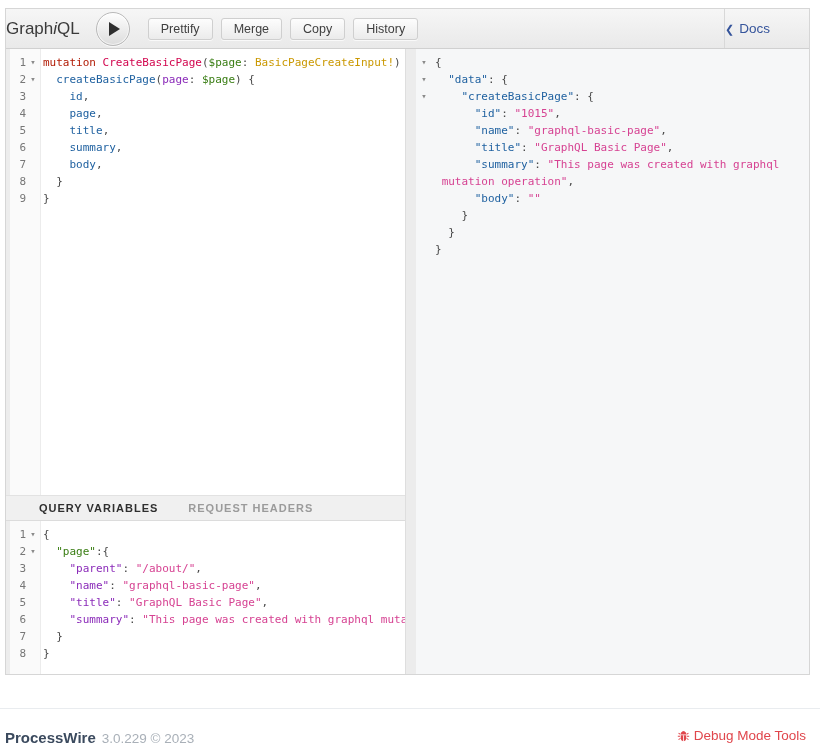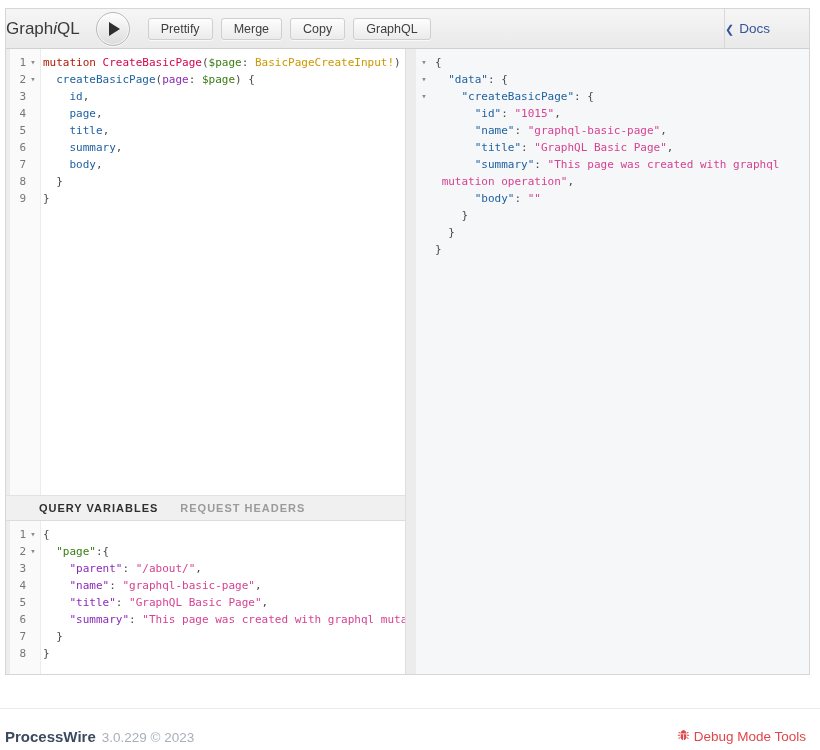--- a/index.html
+++ b/index.html
@@ -70,53 +70,53 @@
   .tk-typ{color:var(--typ);}
   .tk-prop{color:var(--prop);}
   .tk-attr{color:var(--attr);}
   .tk-str{color:var(--str);}
   .tk-pun{color:var(--pun);}
   .tk-pln{color:#222;}
   
   .var-bar{
     height:26px;flex:none;background:#f0f0f0;
     border-top:1px solid #e2e2e2;border-bottom:1px solid #dcdcdc;
-    display:flex;align-items:center;padding-left:33px;gap:22px;box-sizing:border-box;
+    display:flex;align-items:center;padding-left:33px;gap:30px;box-sizing:border-box;
   }
   .var-tab{font-size:11px;font-weight:bold;letter-spacing:1px;cursor:pointer;white-space:nowrap;}
   .var-tab.active{color:#2f2f2f;}
   .var-tab.inactive{color:#9b9b9b;}
   
   .footer-divider{position:absolute;left:0;top:708px;width:820px;border-top:1px solid #e9ecef;}
   .footer{
     position:absolute;left:0;top:724px;width:820px;box-sizing:border-box;
     display:flex;align-items:baseline;padding:4px 14px 0 5px;
   }
   .brand{font-size:15px;font-weight:bold;color:var(--brand);text-decoration:none;cursor:pointer;}
   .version{font-size:13.5px;color:#a9b0b8;margin-left:6px;}
   .debug-link{
     margin-left:auto;font-size:13.5px;color:var(--debug-red);text-decoration:none;cursor:pointer;
-    display:flex;align-items:flex-start;gap:4px;white-space:nowrap;
+    display:flex;align-items:flex-end;gap:4px;white-space:nowrap;
   }
   .bug-icon{width:13px;height:13px;flex:none;}
 </style>
 </head>
 <body>
 
 <div class="graphiql">
 
   <div class="topbar">
     <div class="logo"><span>Graph</span><em>i</em><span>QL</span></div>
     <div class="execute-btn">
       <div class="play-triangle"></div>
     </div>
     <button class="tb-btn">Prettify</button>
     <button class="tb-btn">Merge</button>
     <button class="tb-btn">Copy</button>
-    <button class="tb-btn">GraphQL</button>
+    <button class="tb-btn">History</button>
     <div class="docs-section">
       <a class="docs-link"><span class="chev">❮</span><span>Docs</span></a>
     </div>
   </div>
 
   <div class="panes">
     <div class="left-pane">
       <div class="editor guttered query-editor" id="query-editor">
           <div class="cm-line">
             <span class="ln">1</span>

